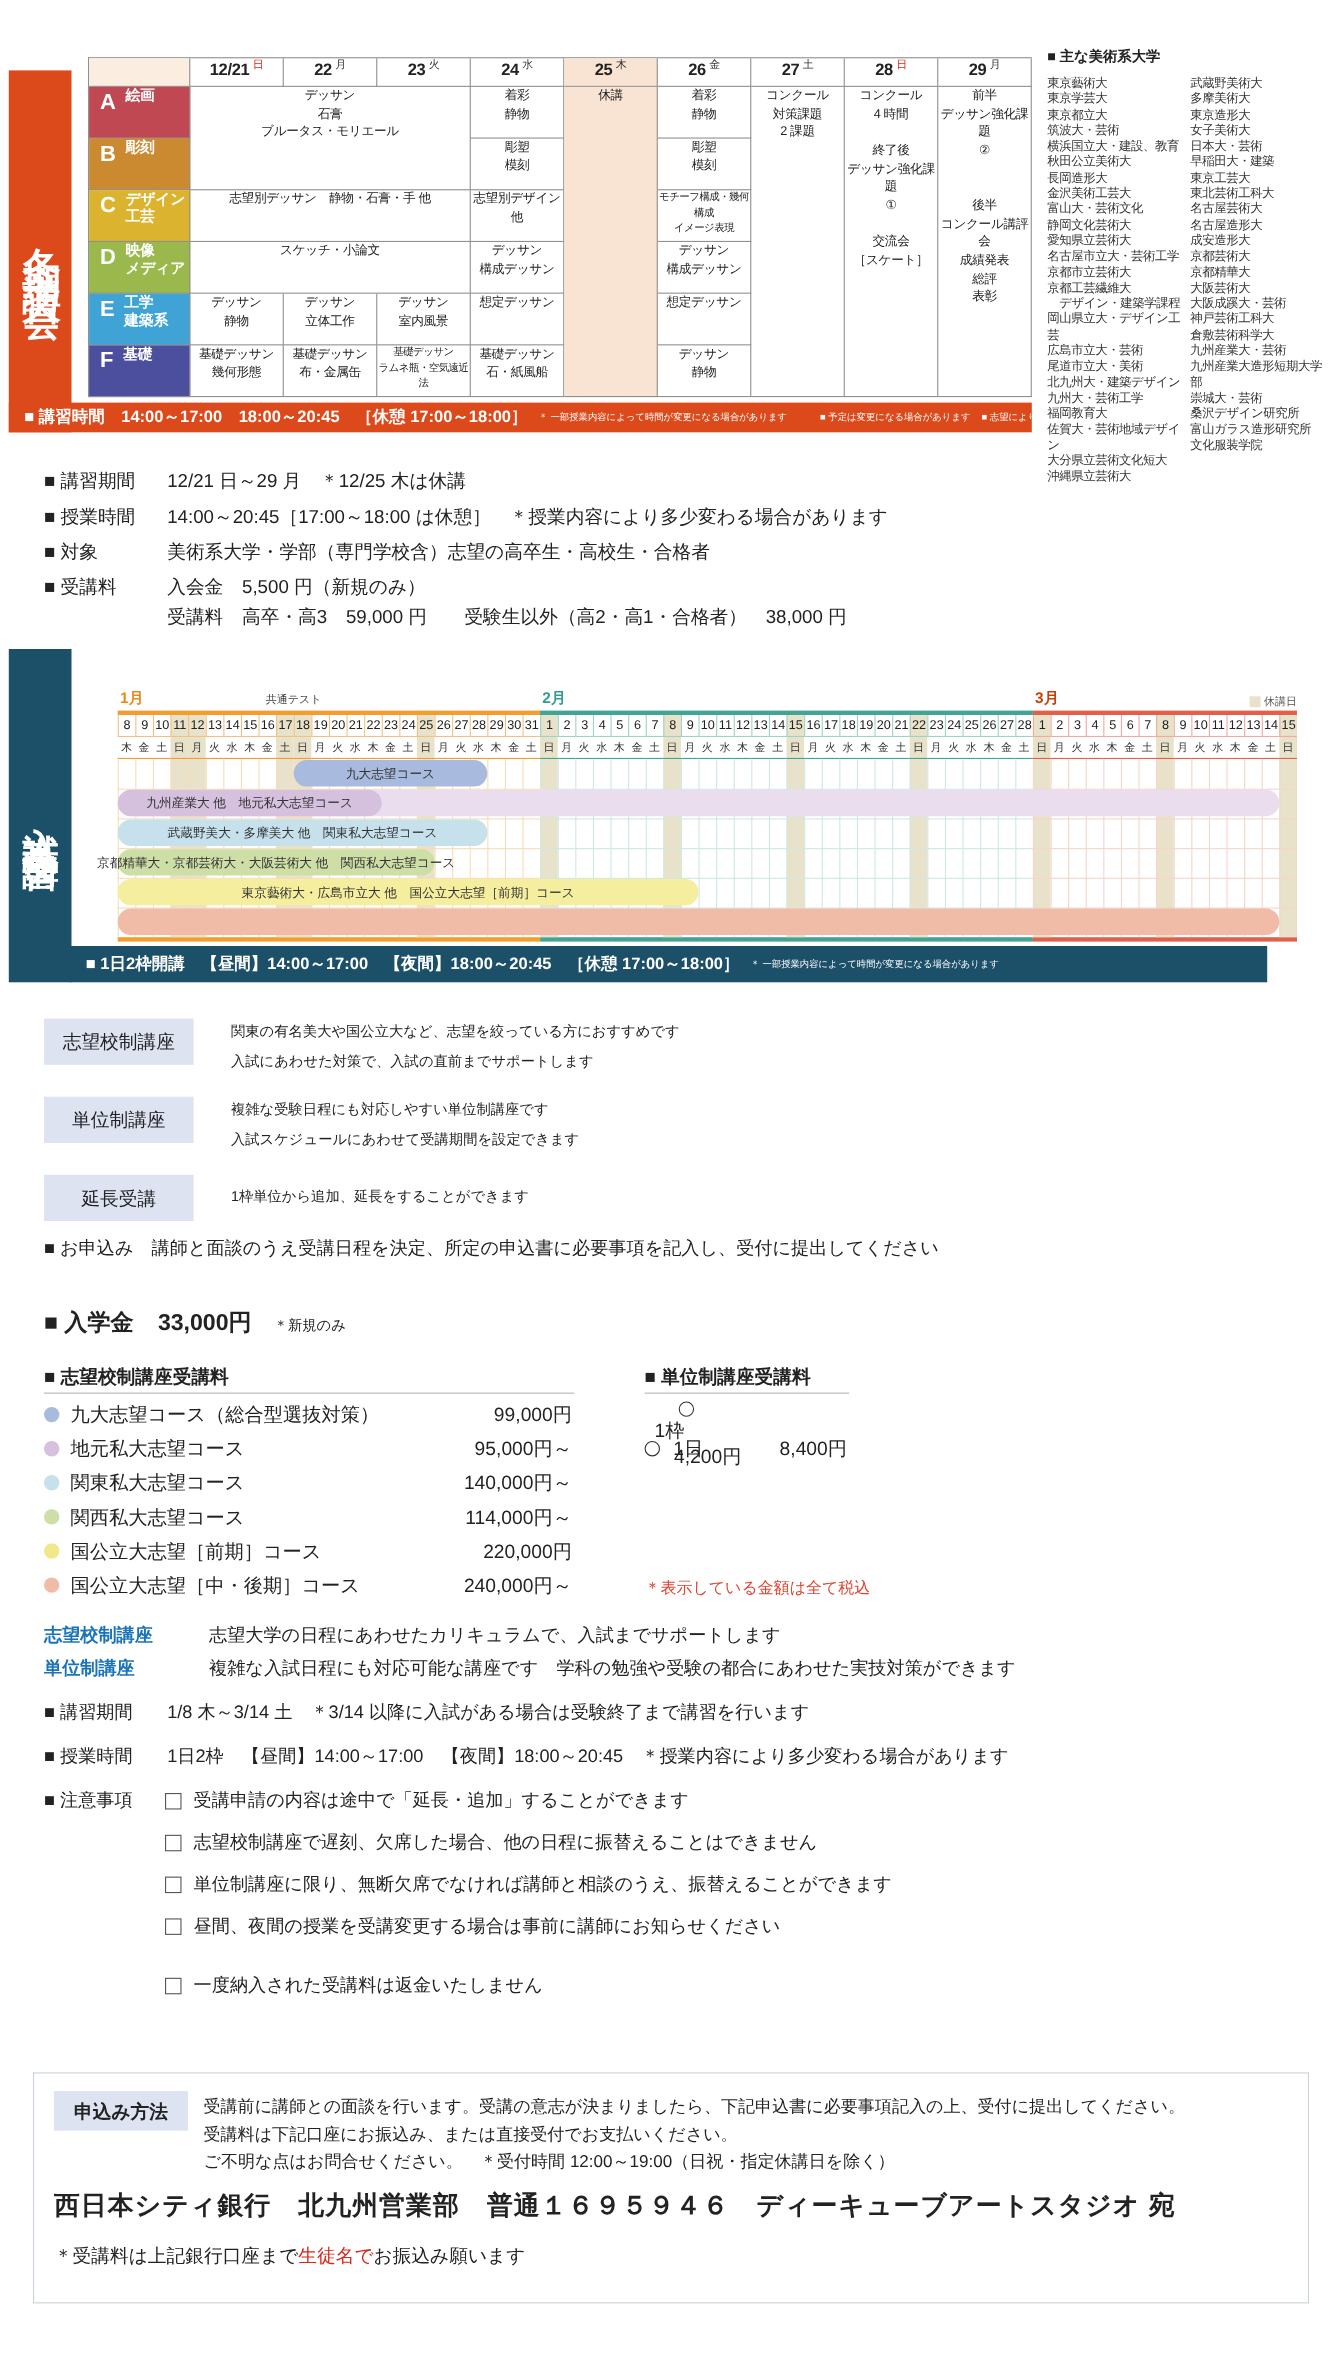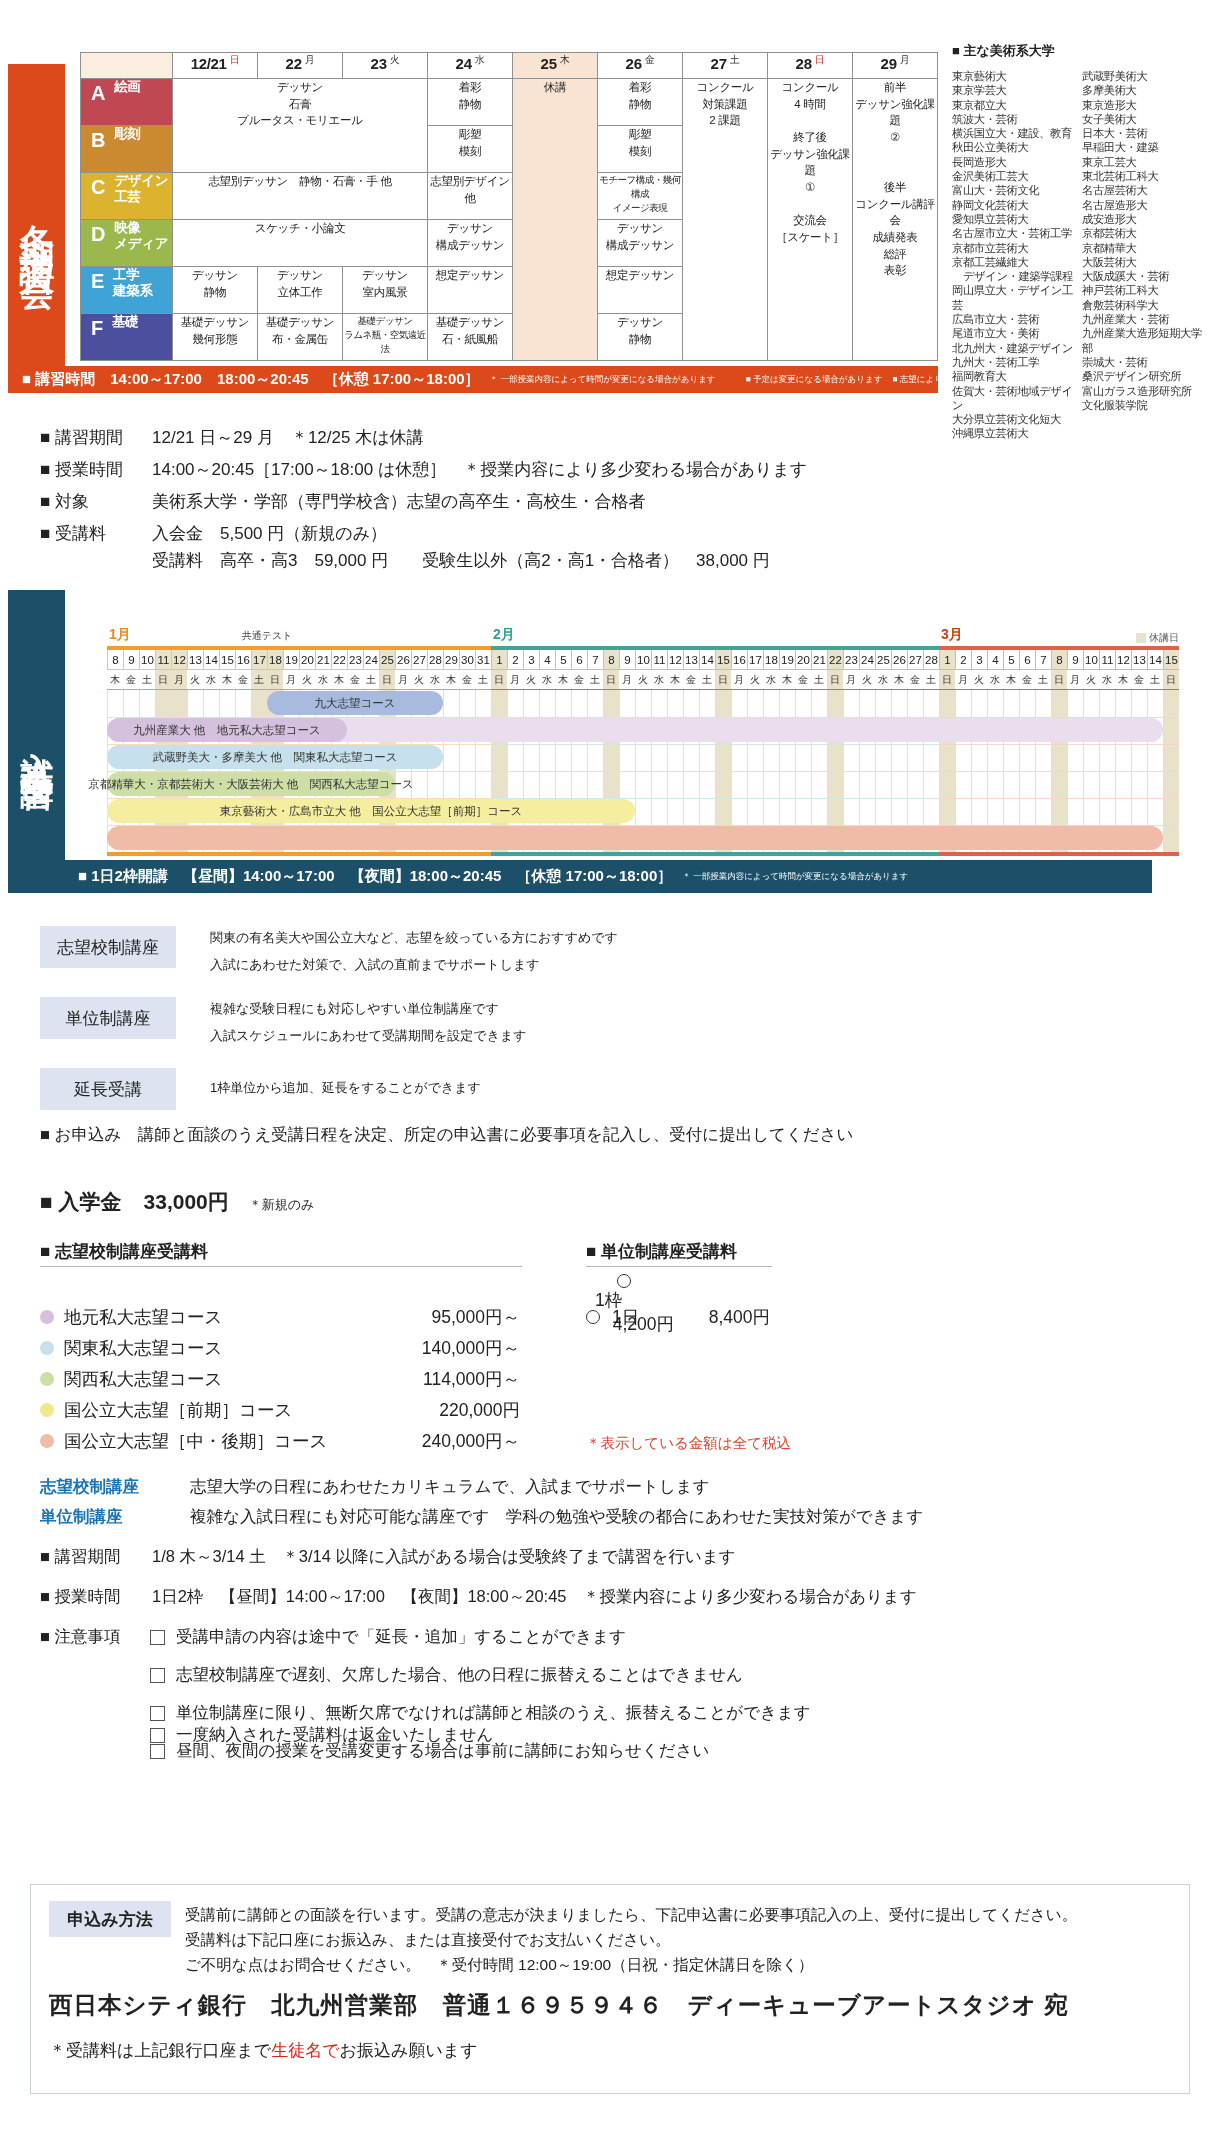--- a/index.html
+++ b/index.html
@@ -574,20 +574,25 @@
     </div>
     <div class="ct-box" style="top: 926px;">志望校制講座</div>
     <div class="ct-line" style="top: 929px;">関東の有名美大や国公立大など、志望を絞っている方におすすめです</div>
     <div class="ct-line" style="top: 956px;">入試にあわせた対策で、入試の直前までサポートします</div>
     <div class="ct-box" style="top: 997px;">単位制講座</div>
     <div class="ct-line" style="top: 1000px;">複雑な受験日程にも対応しやすい単位制講座です</div>
     <div class="ct-line" style="top: 1027px;">入試スケジュールにあわせて受講期間を設定できます</div>
     <div class="ct-box" style="top: 1068px;">延長受講</div>
     <div class="ct-line" style="top: 1079px;">1枠単位から追加、延長をすることができます</div>
     <div class="si-row" style="top: 1124px; font-size: 16.5px;">■ お申込み　講師と面談のうえ受講日程を決定、所定の申込書に必要事項を記入し、受付に提出してください</div>
+    <div class="pr-row" style="left: 40px; top: 1274px;">
+      <span class="dot" style="background: rgb(168, 186, 222);"></span>
+      <span class="pr-name">九大志望コース（総合型選抜対策）</span>
+      <span class="pr-price">99,000円</span>
+    </div>
     <div class="pr-row" style="left: 40px; top: 1305px;">
       <span class="dot" style="background: rgb(213, 192, 222);"></span>
       <span class="pr-name">地元私大志望コース</span>
       <span class="pr-price">95,000円～</span>
     </div>
     <div class="pr-row" style="left: 40px; top: 1336px;">
       <span class="dot" style="background: rgb(198, 224, 236);"></span>
       <span class="pr-name">関東私大志望コース</span>
       <span class="pr-price">140,000円～</span>
     </div>
@@ -626,17 +631,17 @@
       <span>志望校制講座で遅刻、欠席した場合、他の日程に振替えることはできません</span>
     </div>
     <div class="note-row" style="top: 1702px;">
       <span class="cbx"></span>
       <span>単位制講座に限り、無断欠席でなければ講師と相談のうえ、振替えることができます</span>
     </div>
     <div class="note-row" style="top: 1740px;">
       <span class="cbx"></span>
       <span>昼間、夜間の授業を受講変更する場合は事前に講師にお知らせください</span>
     </div>
-    <div class="note-row" style="top: 1724px;">
+    <div class="note-row" style="top: 1794px;">
       <span class="cbx"></span>
       <span>一度納入された受講料は返金いたしません</span>
     </div>
   </div>
 
 </body></html>

